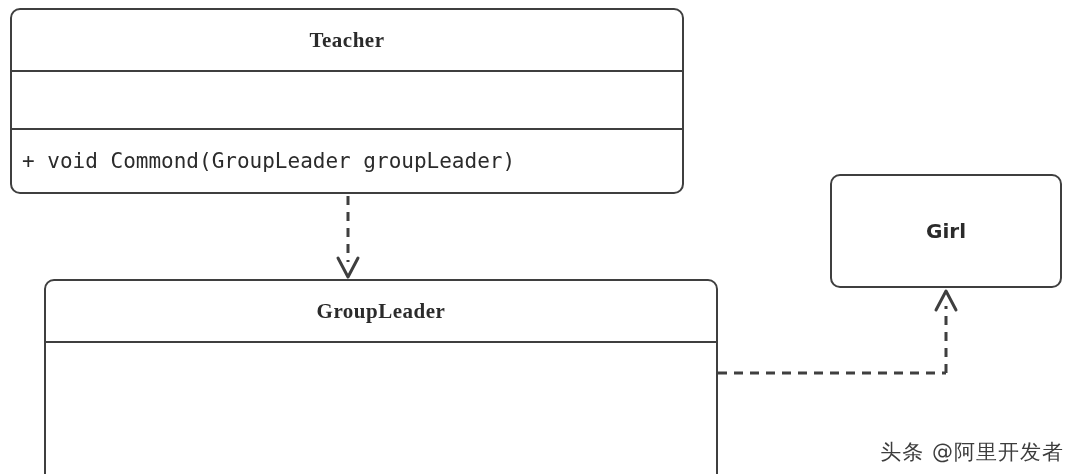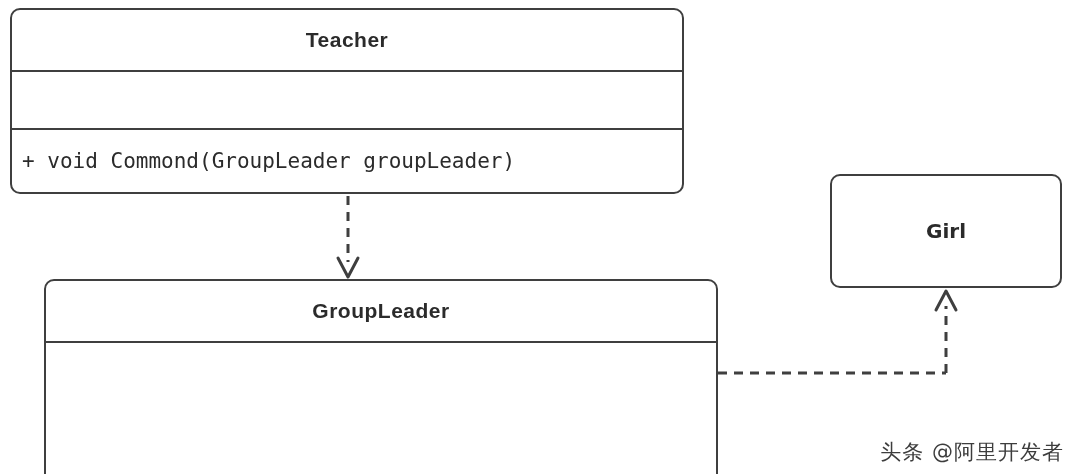--- a/index.html
+++ b/index.html
@@ -27,21 +27,21 @@
     background: #ffffff;
     box-sizing: border-box;
   }
   .uml-row {
     box-sizing: border-box;
     display: flex;
     align-items: center;
   }
   .uml-title {
     justify-content: center;
-    font-family: Liberation Sans, sans-serif;
+    font-family: Liberation Serif, serif;
     font-weight: bold;
     font-size: 21px;
     color: #2b2b2b;
     letter-spacing: 0.5px;
   }
   .uml-sep {
     border-top: 2px solid #3f3f3f;
   }
   .uml-method {
     font-family: "DejaVu Sans Mono", monospace;

